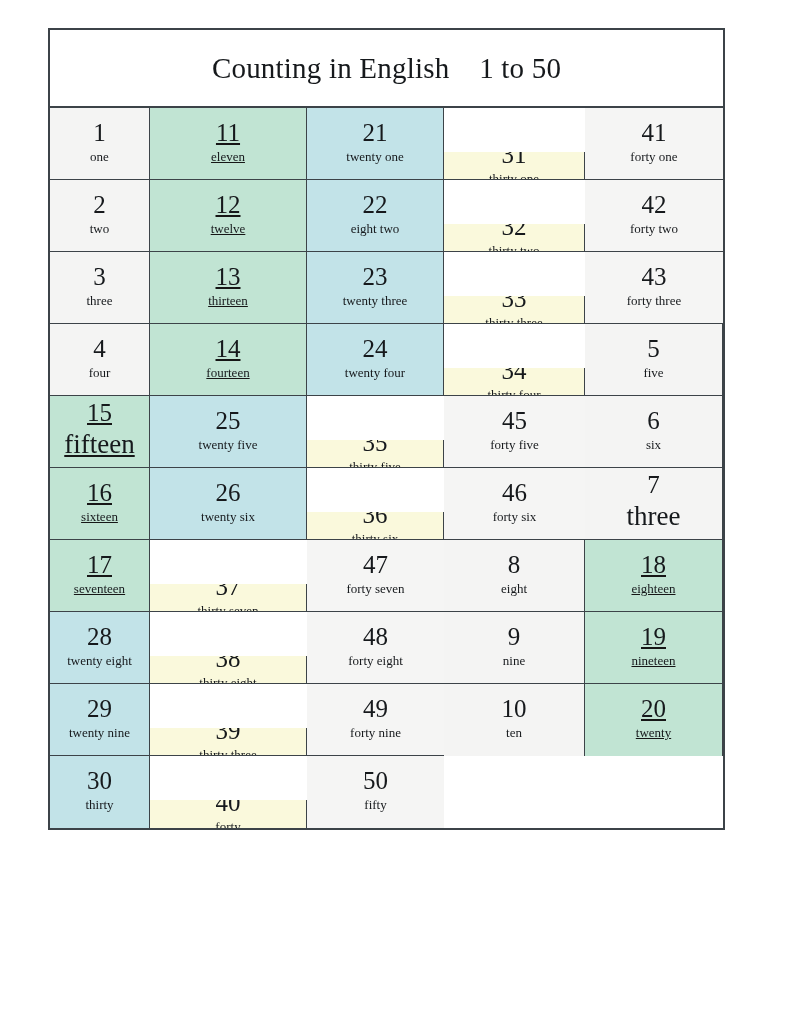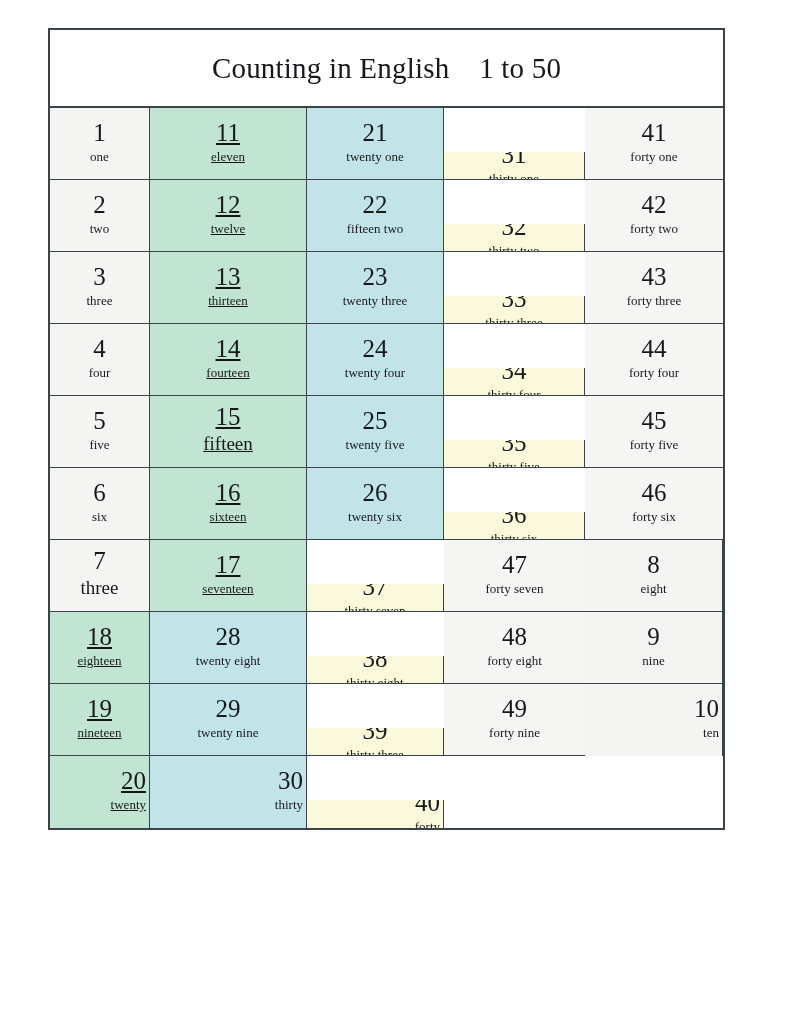--- a/index.html
+++ b/index.html
@@ -64,35 +64,35 @@
     border-right: 1.5px solid #3c4348;
     border-bottom: 1.5px solid #3c4348;
     display: flex;
     flex-direction: column;
     align-items: center;
     justify-content: center;
     padding: 2px 3px 5px;
     overflow: hidden;
   }
   .cell.last-col { border-right: none; }
-  .cell.last-row { border-bottom: none; align-items: flex-end; }
+  .cell.last-row { border-bottom: none; }
 
   .num {
     font-size: 25px;
     line-height: 1.04;
     color: #16191c;
   }
   .word {
     font-size: 13px;
     line-height: 1.16;
     margin-top: 3px;
     color: #16191c;
     white-space: nowrap;
   }
-  .word.big { font-size: 19px; }
+  .word.big { font-size: 27px; }
 
   
   .c1 { background: #f4f4f3; }
   .c2 { background: #c1e4d3; text-decoration: underline; }
   .c3 { background: #c2e3e8; }
   .c4 { background: #faf9dc; margin-top: 44px; }
   .c5 { background: #f5f5f4; }
 </style>
 </head>
 <body>
@@ -128,21 +128,21 @@
         <div class="cell c1">
           <div class="num">2</div>
           <div class="word">two</div>
         </div>
         <div class="cell c2">
           <div class="num">12</div>
           <div class="word">twelve</div>
         </div>
         <div class="cell c3">
           <div class="num">22</div>
-          <div class="word">fifteen two</div>
+          <div class="word">eight two</div>
         </div>
         <div class="cell c4">
           <div class="num">32</div>
           <div class="word">thirty two</div>
         </div>
         <div class="cell c5 last-col">
           <div class="num">42</div>
           <div class="word">forty two</div>
         </div>
         <div class="cell c1">
@@ -173,24 +173,20 @@
           <div class="num">14</div>
           <div class="word">fourteen</div>
         </div>
         <div class="cell c3">
           <div class="num">24</div>
           <div class="word">twenty four</div>
         </div>
         <div class="cell c4">
           <div class="num">34</div>
           <div class="word">thirty four</div>
-        </div>
-        <div class="cell c5 last-col">
-          <div class="num">44</div>
-          <div class="word">forty four</div>
         </div>
         <div class="cell c1">
           <div class="num">5</div>
           <div class="word">five</div>
         </div>
         <div class="cell c2">
           <div class="num">15</div>
           <div class="word big">fifteen</div>
         </div>
         <div class="cell c3">
@@ -290,16 +286,20 @@
           <div class="word">twenty</div>
         </div>
         <div class="cell c3 last-row">
           <div class="num">30</div>
           <div class="word">thirty</div>
         </div>
         <div class="cell c4 last-row">
           <div class="num">40</div>
           <div class="word">forty</div>
         </div>
+        <div class="cell c5 last-col last-row">
+          <div class="num">50</div>
+          <div class="word">fifty</div>
+        </div>
       </div>
 
   </div>
 </div>
 
 </body></html>

